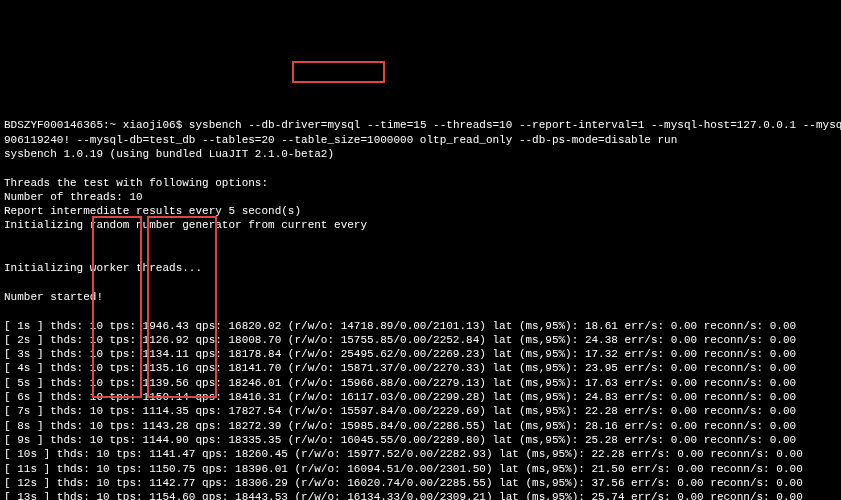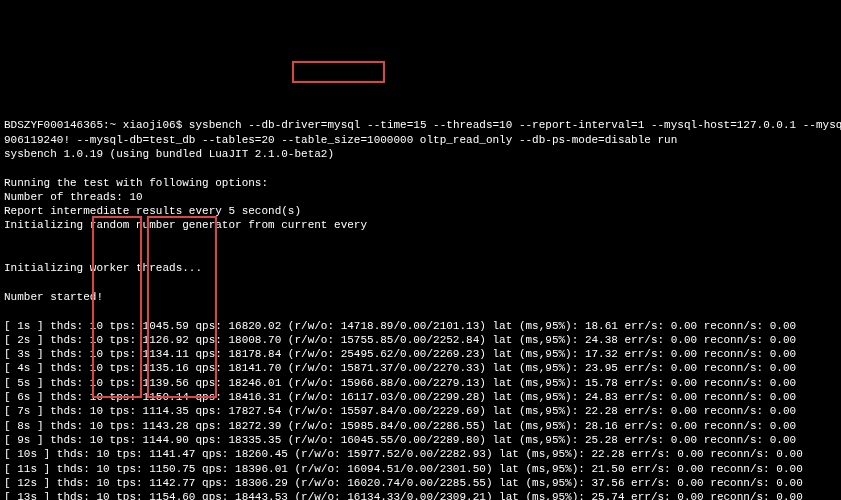--- a/index.html
+++ b/index.html
@@ -29,35 +29,35 @@
 
 
 <div class="terminal">
 <div class="highlight-box box1"></div>
 <div class="highlight-box box2"></div>
 <div class="highlight-box box3"></div>
 <span class="line"><span>BDSZYF000146365:~ xiaoji06$</span> <span>sysbench --db-driver=mysql --time=15 --threads=10 --report-interval=1 --mysql-host=127.0.0.1 --mysql-port=3306 --mysql-user=root --mysql-password=Jie</span></span>
 <span class="line">906119240! --mysql-db=test_db --tables=20 --table_size=1000000 oltp_read_only --db-ps-mode=disable run</span>
 <span class="line">sysbench 1.0.19 (using bundled LuaJIT 2.1.0-beta2)</span>
 <span class="line"> </span>
-<span class="line">Running the test with following options:</span>
+<span class="line">Threads the test with following options:</span>
 <span class="line">Number of threads: 10</span>
 <span class="line">Report intermediate results every 5 second(s)</span>
 <span class="line">Initializing random number generator from current every</span>
 <span class="line"> </span>
 <span class="line"> </span>
 <span class="line">Initializing worker threads...</span>
 <span class="line"> </span>
 <span class="line">Number started!</span>
 <span class="line"> </span>
-<span class="line">[ 1s ] thds: 10 tps: 1045.59 qps: 16820.02 (r/w/o: 14718.89/0.00/2101.13) lat (ms,95%): 18.61 err/s: 0.00 reconn/s: 0.00</span>
+<span class="line">[ 1s ] thds: 10 tps: 1946.43 qps: 16820.02 (r/w/o: 14718.89/0.00/2101.13) lat (ms,95%): 18.61 err/s: 0.00 reconn/s: 0.00</span>
 <span class="line">[ 2s ] thds: 10 tps: 1126.92 qps: 18008.70 (r/w/o: 15755.85/0.00/2252.84) lat (ms,95%): 24.38 err/s: 0.00 reconn/s: 0.00</span>
 <span class="line">[ 3s ] thds: 10 tps: 1134.11 qps: 18178.84 (r/w/o: 25495.62/0.00/2269.23) lat (ms,95%): 17.32 err/s: 0.00 reconn/s: 0.00</span>
 <span class="line">[ 4s ] thds: 10 tps: 1135.16 qps: 18141.70 (r/w/o: 15871.37/0.00/2270.33) lat (ms,95%): 23.95 err/s: 0.00 reconn/s: 0.00</span>
-<span class="line">[ 5s ] thds: 10 tps: 1139.56 qps: 18246.01 (r/w/o: 15966.88/0.00/2279.13) lat (ms,95%): 15.78 err/s: 0.00 reconn/s: 0.00</span>
+<span class="line">[ 5s ] thds: 10 tps: 1139.56 qps: 18246.01 (r/w/o: 15966.88/0.00/2279.13) lat (ms,95%): 17.63 err/s: 0.00 reconn/s: 0.00</span>
 <span class="line">[ 6s ] thds: 10 tps: 1150.14 qps: 18416.31 (r/w/o: 16117.03/0.00/2299.28) lat (ms,95%): 24.83 err/s: 0.00 reconn/s: 0.00</span>
 <span class="line">[ 7s ] thds: 10 tps: 1114.35 qps: 17827.54 (r/w/o: 15597.84/0.00/2229.69) lat (ms,95%): 22.28 err/s: 0.00 reconn/s: 0.00</span>
 <span class="line">[ 8s ] thds: 10 tps: 1143.28 qps: 18272.39 (r/w/o: 15985.84/0.00/2286.55) lat (ms,95%): 28.16 err/s: 0.00 reconn/s: 0.00</span>
 <span class="line">[ 9s ] thds: 10 tps: 1144.90 qps: 18335.35 (r/w/o: 16045.55/0.00/2289.80) lat (ms,95%): 25.28 err/s: 0.00 reconn/s: 0.00</span>
 <span class="line">[ 10s ] thds: 10 tps: 1141.47 qps: 18260.45 (r/w/o: 15977.52/0.00/2282.93) lat (ms,95%): 22.28 err/s: 0.00 reconn/s: 0.00</span>
 <span class="line">[ 11s ] thds: 10 tps: 1150.75 qps: 18396.01 (r/w/o: 16094.51/0.00/2301.50) lat (ms,95%): 21.50 err/s: 0.00 reconn/s: 0.00</span>
 <span class="line">[ 12s ] thds: 10 tps: 1142.77 qps: 18306.29 (r/w/o: 16020.74/0.00/2285.55) lat (ms,95%): 37.56 err/s: 0.00 reconn/s: 0.00</span>
 <span class="line">[ 13s ] thds: 10 tps: 1154.60 qps: 18443.53 (r/w/o: 16134.33/0.00/2309.21) lat (ms,95%): 25.74 err/s: 0.00 reconn/s: 0.00</span>
 
 

